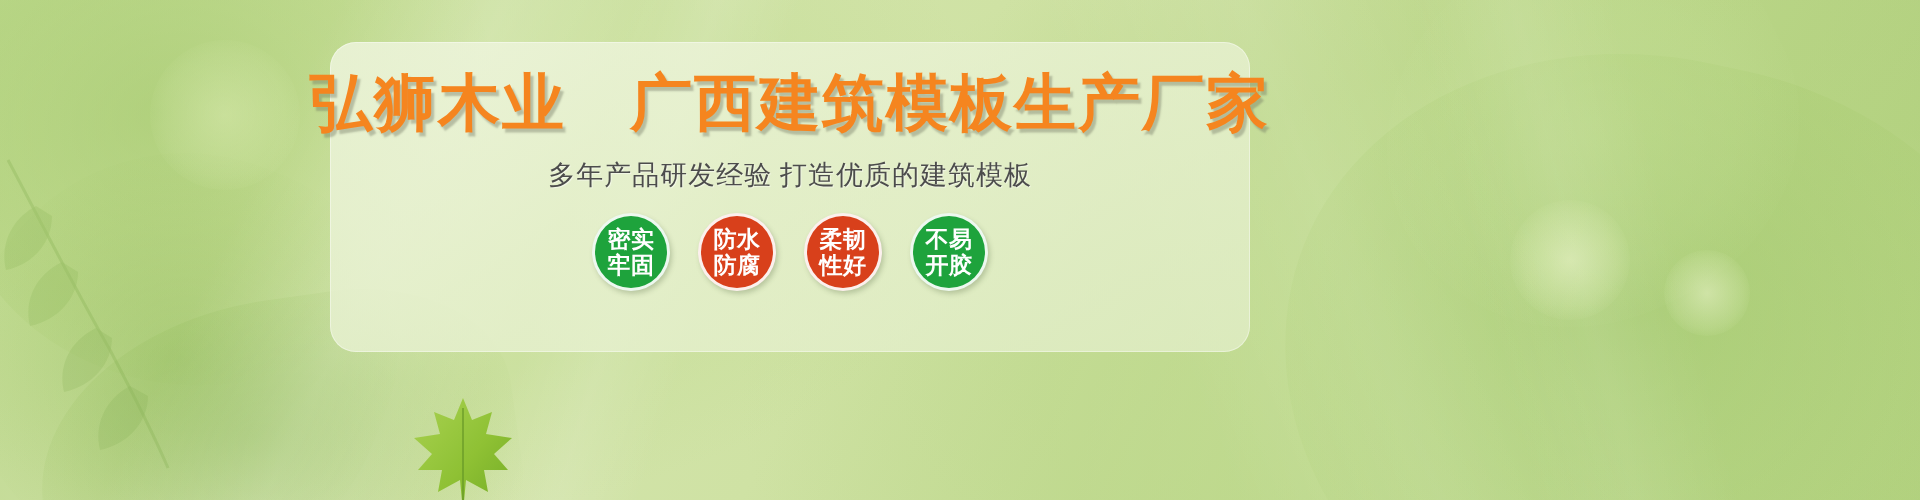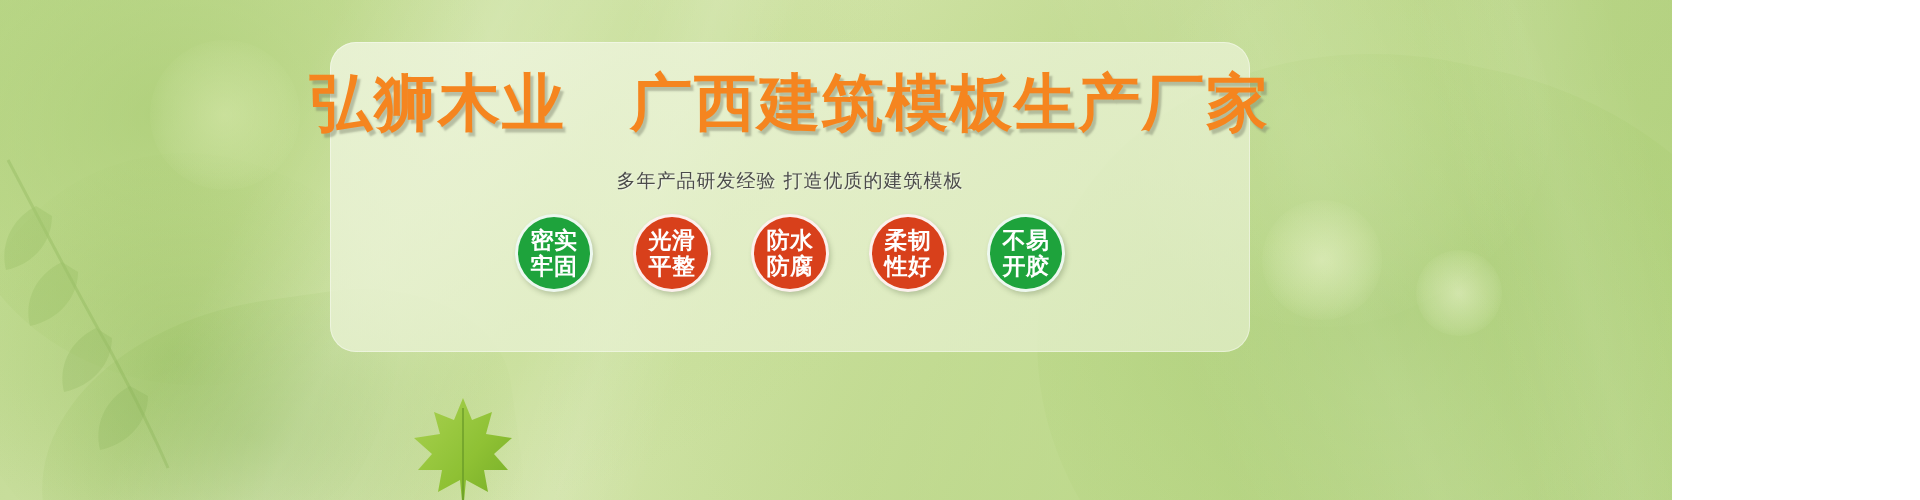--- a/index.html
+++ b/index.html
@@ -2,21 +2,21 @@
 <html><head>
 <meta charset="utf-8">
 <style>
   html, body {
     margin: 0;
     padding: 0;
     background: #ffffff;
   }
   #banner {
     position: relative;
-    width: 1672px;
+    width: 1920px;
     height: 500px;
     overflow: hidden;
     font-family: "DejaVu Sans", "Liberation Sans", sans-serif;
     
     background:
       radial-gradient(ellipse 900px 520px at 18% 30%, rgba(205,226,158,0.85) 0%, rgba(190,219,140,0.35) 45%, rgba(178,212,126,0) 72%),
       radial-gradient(ellipse 1100px 700px at 82% 78%, rgba(196,223,150,0.75) 0%, rgba(183,215,132,0.30) 48%, rgba(175,210,124,0) 76%),
       linear-gradient(118deg, #bdd88e 0%, #c7dd9b 14%, #d3e4ab 30%, #cfe2a4 46%, #c3da93 62%, #b9d486 78%, #aecd7b 100%);
   }
 
@@ -133,37 +133,38 @@
     font-weight: 700;
     letter-spacing: 2px;
     color: #f5851f;
     white-space: pre;
     text-shadow: 3px 4px 2px rgba(110,115,95,0.40);
     font-family: "DejaVu Sans", "Liberation Sans", sans-serif;
   }
 
   
   .subtitle {
-    margin-top: 37px;
-    font-size: 19px;
+    margin-top: 28px;
+    font-size: 27px;
     line-height: 1;
     font-weight: 400;
     letter-spacing: 1px;
     color: #4c4c4c;
     white-space: pre;
     text-shadow: 1px 1px 1px rgba(255,255,255,0.55);
+    font-family: Liberation Serif, serif;
   }
 
   
   .badges {
     margin-top: 24px;
     display: flex;
     align-items: center;
     justify-content: center;
-    gap: 40px;
+    gap: 28px;
   }
   .badge {
     width: 78px;
     height: 78px;
     border-radius: 50%;
     display: flex;
     flex-direction: column;
     align-items: center;
     justify-content: center;
     color: #ffffff;
@@ -226,24 +227,20 @@
 
       <div class="subtitle">多年产品研发经验 打造优质的建筑模板</div>
 
       <div class="badges">
 
         <div class="badge green">
           <span>密实</span>
           <span>牢固</span>
         </div>
 
-        <div class="badge red">
-          <span>光滑</span>
-          <span>平整</span>
-        </div>
 
 
         <div class="badge red">
           <span>防水</span>
           <span>防腐</span>
         </div>
 
         <div class="badge red">
           <span>柔韧</span>
           <span>性好</span>

